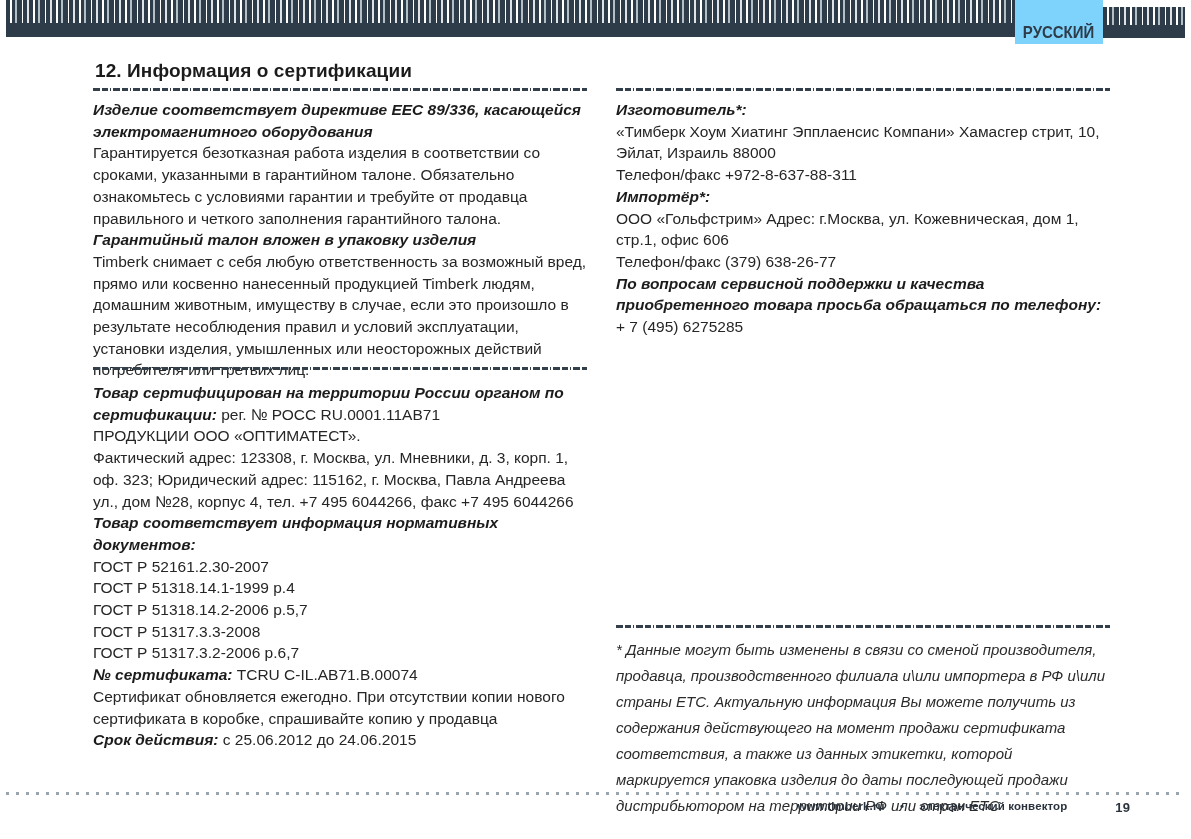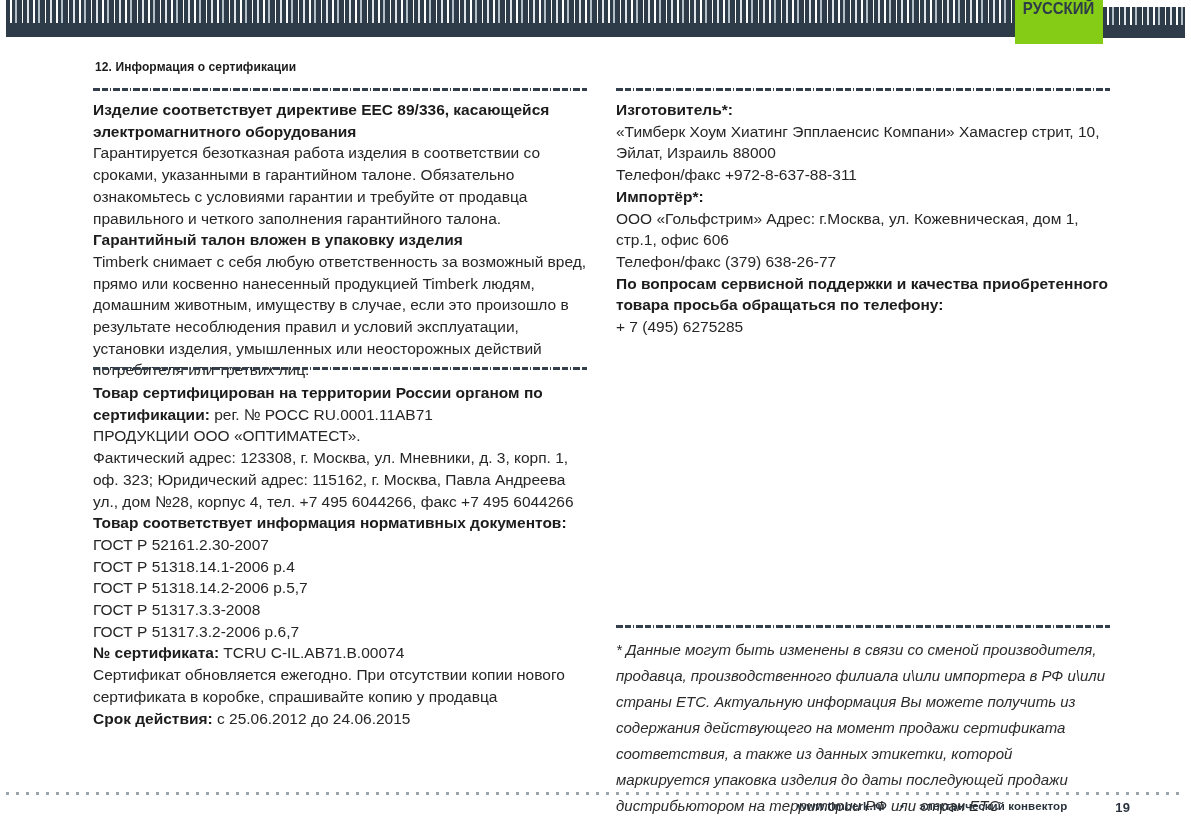--- a/index.html
+++ b/index.html
@@ -12,44 +12,44 @@
   .stripes{
     background:repeating-linear-gradient(90deg,
       #2e3b49 0 4px,#ffffff 4px 6px,
       #2e3b49 6px 9px,#b3bfc7 9px 11px,
       #2e3b49 11px 16px,#ffffff 16px 17px,
       #2e3b49 17px 21px,#dde3e7 21px 23px);
   }
   .navybar{background:#2e3b49;}
   .lang-box{
     position:absolute;left:1015px;top:0;width:88px;height:44px;
-    background:#84cc16;display:flex;align-items:flex-start;justify-content:center;
+    background:#7dd3fc;display:flex;align-items:flex-end;justify-content:center;
   }
   .lang-box span{
     font-weight:bold;font-size:17px;color:#2e3b49;line-height:1;
     transform:scaleX(0.88);letter-spacing:0px;padding-bottom:3px;white-space:nowrap;
   }
   
   .page-title{
     position:absolute;left:95px;top:60px;
-    font-size:12px;font-weight:bold;color:#1b1b1b;letter-spacing:0.1px;
+    font-size:19px;font-weight:bold;color:#1b1b1b;letter-spacing:0.1px;
   }
   
   .col{position:absolute;top:88px;width:494px;font-size:15.5px;line-height:21.7px;}
   .col-left{left:93px;}
   .col-right{left:616px;}
   .dashed{
     height:3px;
     background:repeating-linear-gradient(90deg,
       #333f4b 0 7px,transparent 7px 9px,
       #333f4b 9px 15px,transparent 15px 17px,
       #333f4b 17px 18px,transparent 18px 20px);
   }
   .abs{position:absolute;left:0;right:0;}
-  .b{font-weight:bold;color:#1c1c1c;}
+  .b{font-weight:bold;color:#1c1c1c;font-style:italic;}
   .footnote{
     font-style:italic;font-size:15px;line-height:26px;color:#2b2b2b;
   }
   
   .dotline{
     position:absolute;left:6px;right:6px;top:792px;height:3px;
     background:repeating-linear-gradient(90deg,#9aa4ac 0 3px,transparent 3px 10px);
   }
   .footer-text{
     position:absolute;top:800px;right:61px;
@@ -86,21 +86,21 @@
 
   <div class="dashed abs" style="top:279px;"></div>
 
   <div class="abs" style="top:294px;">
     <p><span class="b">Товар сертифицирован на территории России органом по сертификации:</span><span> рег. № РОСС RU.0001.11АВ71</span></p>
     <div>ПРОДУКЦИИ ООО «ОПТИМАТЕСТ».</div>
     <div>Фактический адрес: 123308, г. Москва, ул. Мневники, д. 3, корп. 1, оф. 323; Юридический адрес: 115162, г. Москва, Павла Андреева ул., дом №28, корпус 4, тел. +7 495 6044266, факс +7 495 6044266</div>
     <div class="b">Товар соответствует информация нормативных документов:</div>
     <div>
         <div>ГОСТ Р 52161.2.30-2007</div>
-        <div>ГОСТ Р 51318.14.1-2006 р.4</div>
+        <div>ГОСТ Р 51318.14.1-1999 р.4</div>
         <div>ГОСТ Р 51318.14.2-2006 р.5,7</div>
         <div>ГОСТ Р 51317.3.3-2008</div>
         <div>ГОСТ Р 51317.3.2-2006 р.6,7</div>
       </div>
     <p><span class="b">№ сертификата:</span><span> TCRU C-IL.АВ71.В.00074</span></p>
     <div>Сертификат обновляется ежегодно. При отсутствии копии нового сертификата в коробке, спрашивайте копию у продавца</div>
     <p><span class="b">Срок действия:</span><span> с 25.06.2012 до 24.06.2015</span></p>
   </div>
 </div>
 

